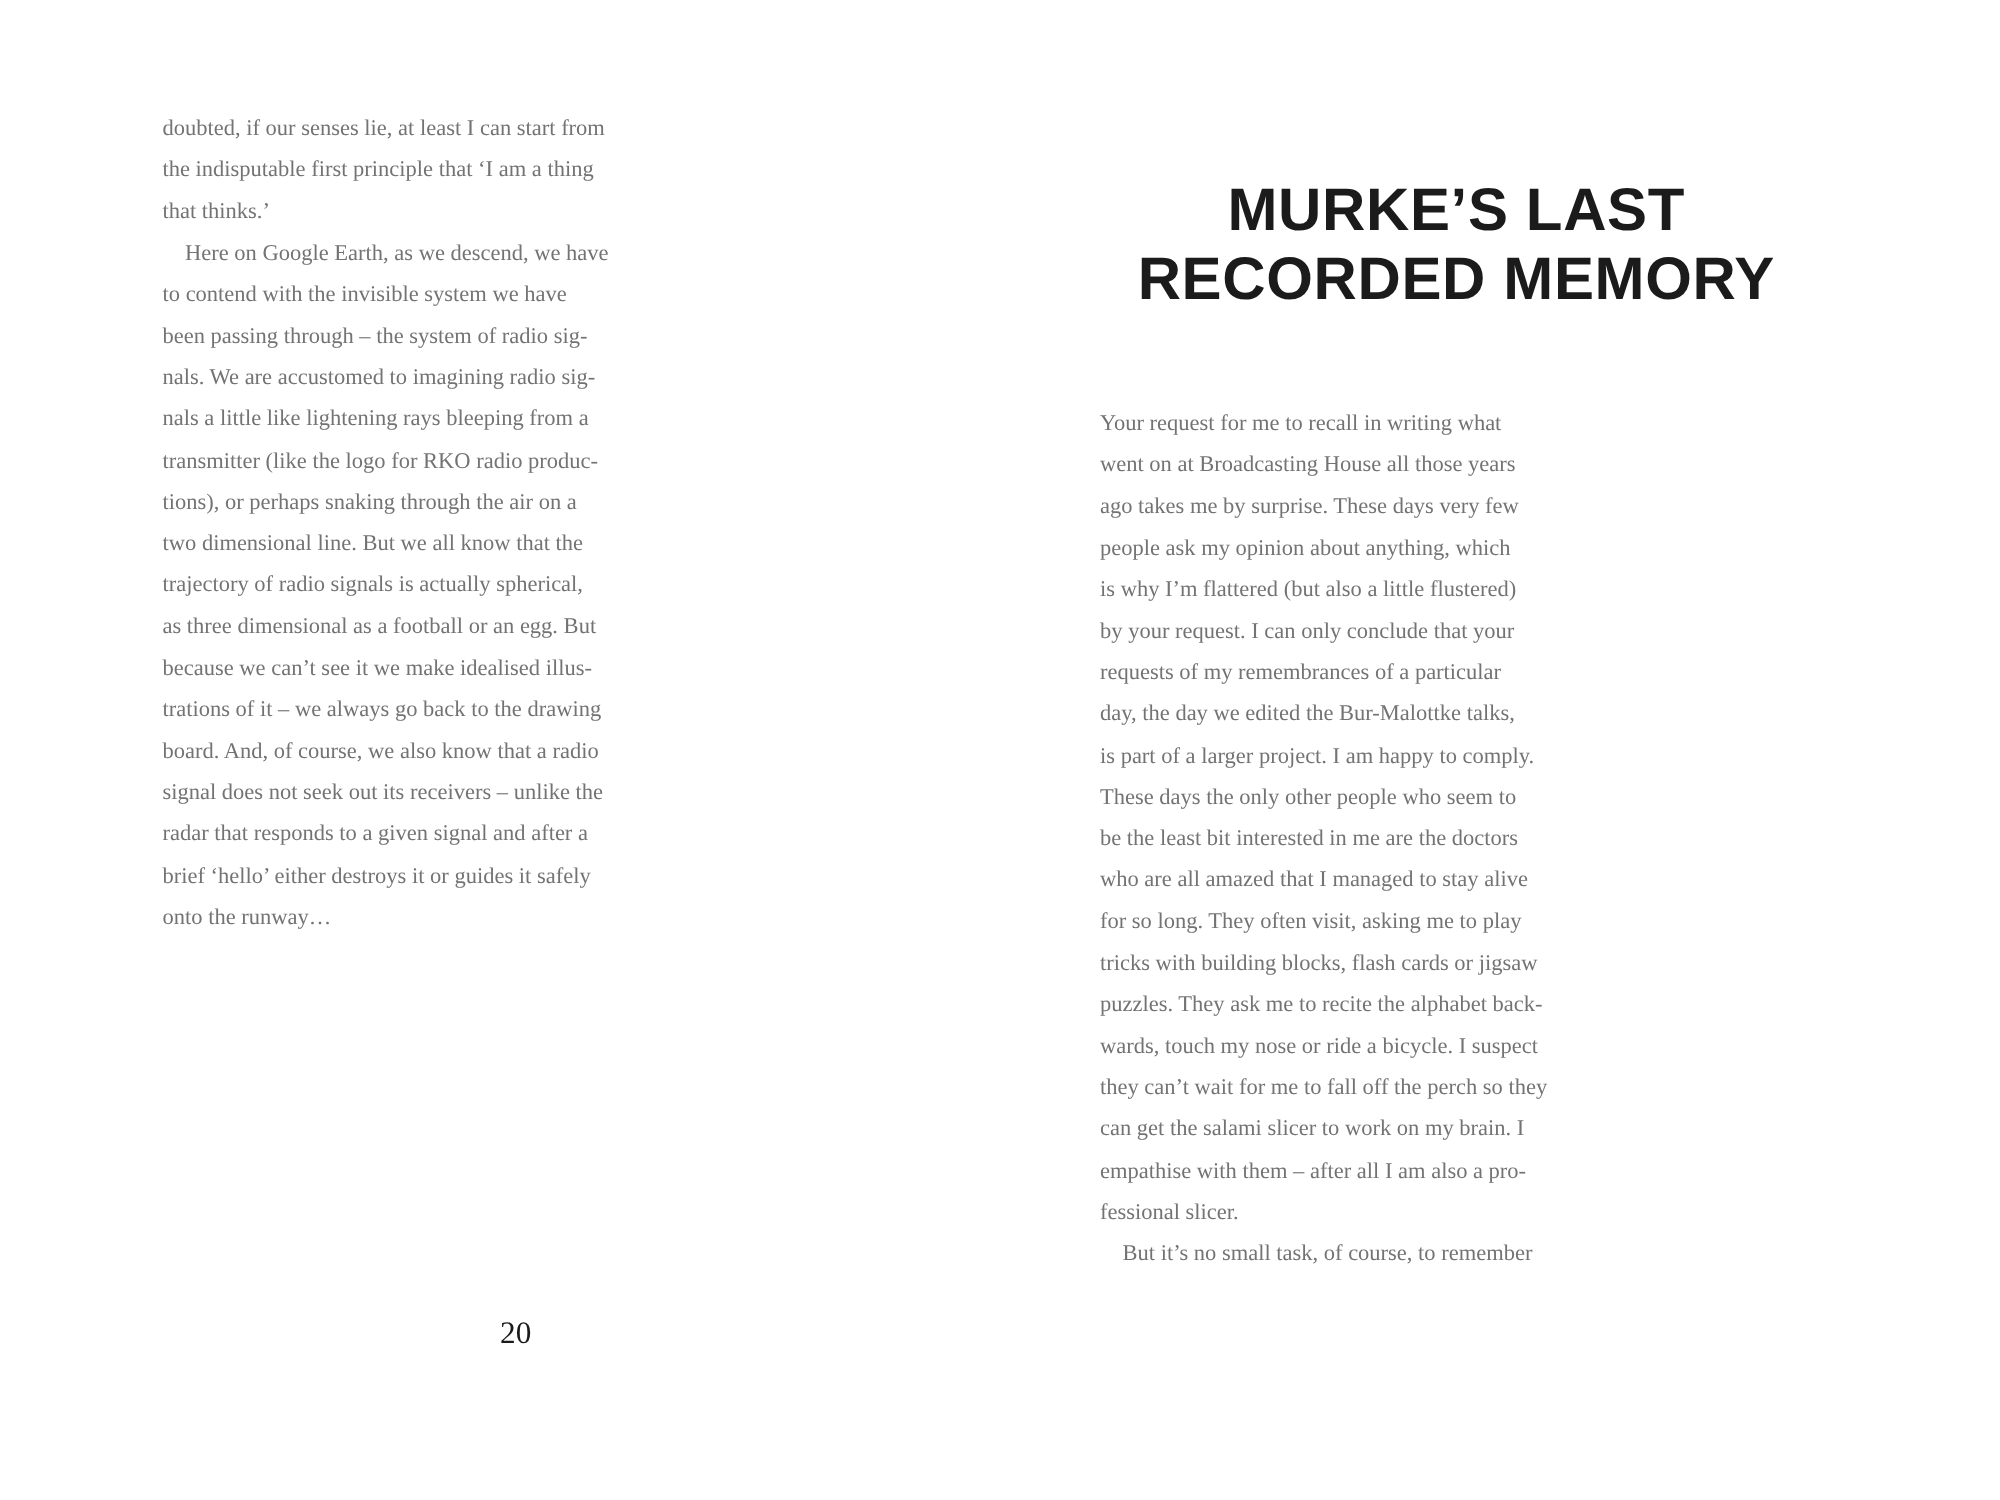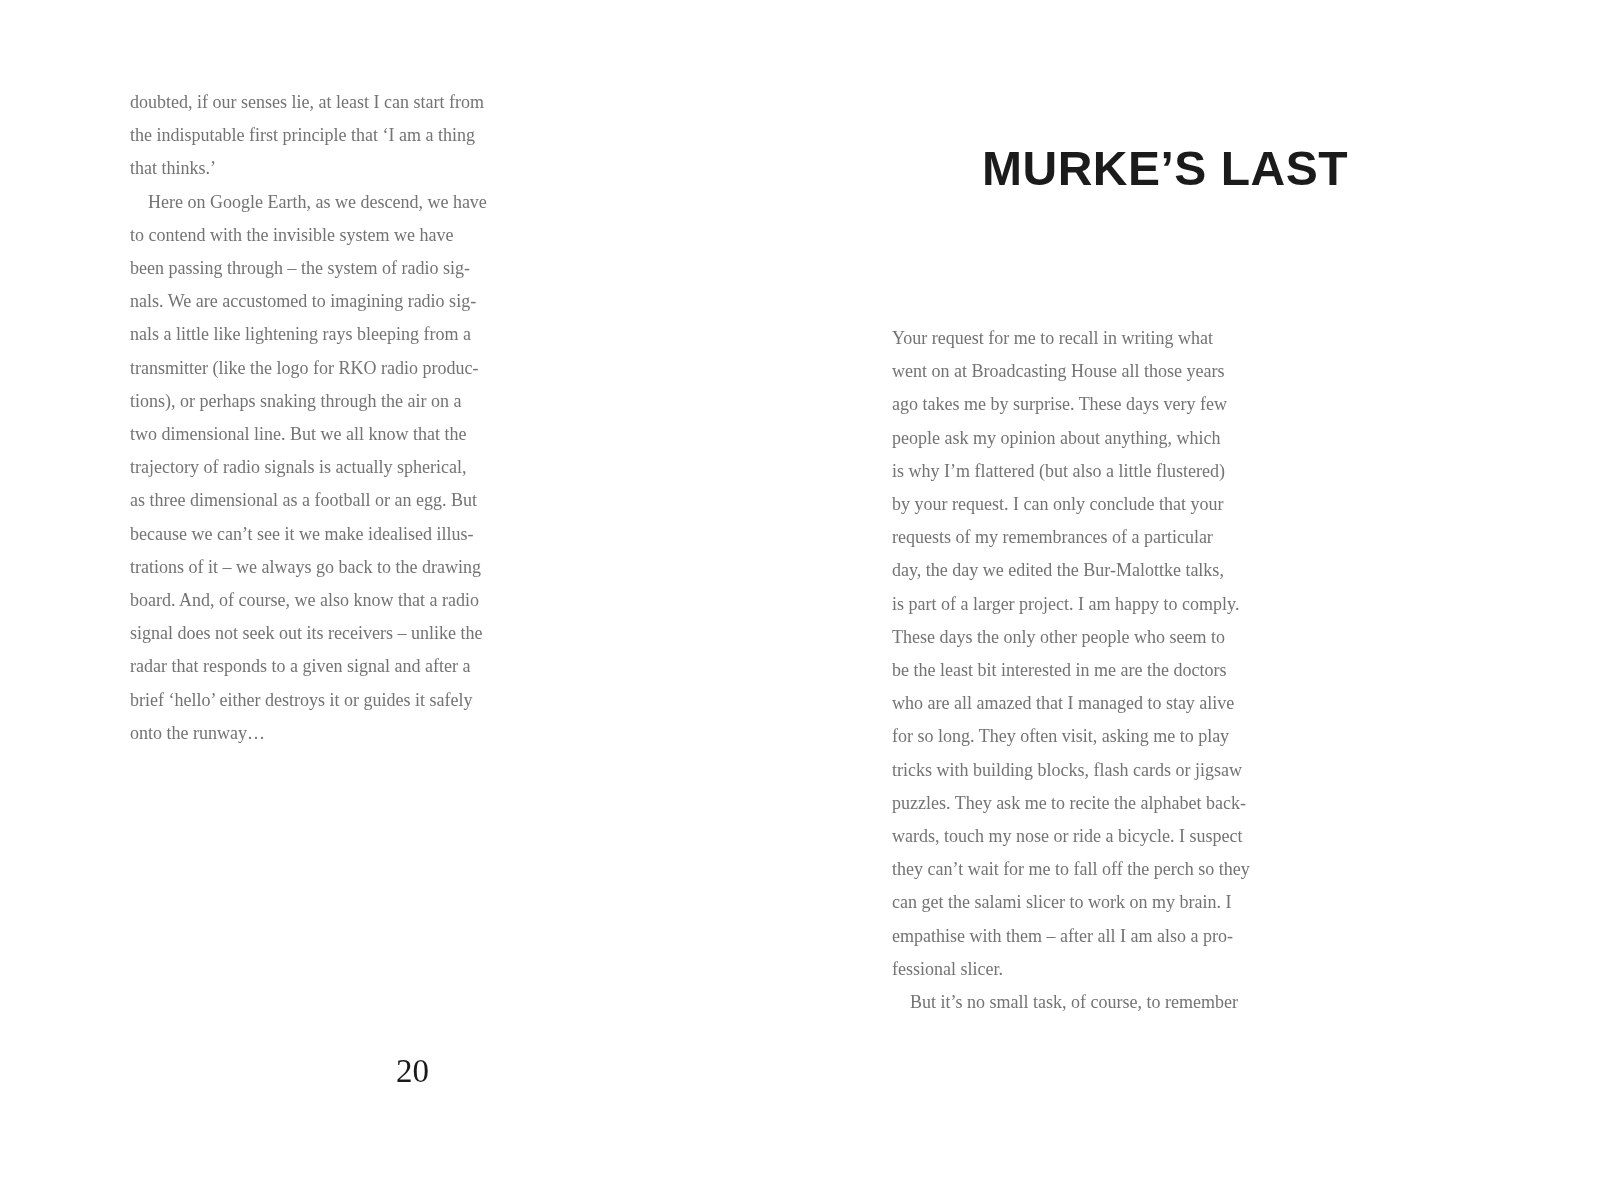--- a/index.html
+++ b/index.html
@@ -31,21 +31,21 @@
     line-height: 33.2px;
     color: #737373;
     white-space: pre;
   }
   .left-body {
     left: 130px;
     top: 86px;
     width: 565px;
   }
   .right-body {
-    left: 92px;   
+    left: 80px;   
     top: 322px;
     width: 570px;
   }
   .chapter-heading {
     position: absolute;
     left: 55px;
     top: 141px;
     width: 620px;
     text-align: center;
     font-family: "Liberation Sans", "DejaVu Sans", sans-serif;
@@ -54,38 +54,39 @@
     line-height: 55px;
     letter-spacing: 0.5px;
     color: #1b1b1b;
   }
   .page-number {
     position: absolute;
     top: 1053px;
     width: 565px;
     text-align: center;
     font-family: "Liberation Serif", "DejaVu Serif", serif;
-    font-size: 33px;
+    font-size: 25px;
     color: #1a1a1a;
   }
   .page-left .page-number  { left: 130px; }
   .page-right .page-number { left: 80px; }
 
   .text-line { min-height: 33.2px; }
 </style>
 </head>
 <body>
 
 <div class="spread">
 
   <div class="page page-left">
     <div class="body-text left-body"><div class="text-line">doubted, if our senses lie, at least I can start from</div><div class="text-line">the indisputable first principle that ‘I am a thing</div><div class="text-line">that thinks.’</div><div class="text-line"> Here on Google Earth, as we descend, we have</div><div class="text-line">to contend with the invisible system we have</div><div class="text-line">been passing through – the system of radio sig-</div><div class="text-line">nals. We are accustomed to imagining radio sig-</div><div class="text-line">nals a little like lightening rays bleeping from a</div><div class="text-line">transmitter (like the logo for RKO radio produc-</div><div class="text-line">tions), or perhaps snaking through the air on a</div><div class="text-line">two dimensional line. But we all know that the</div><div class="text-line">trajectory of radio signals is actually spherical,</div><div class="text-line">as three dimensional as a football or an egg. But</div><div class="text-line">because we can’t see it we make idealised illus-</div><div class="text-line">trations of it – we always go back to the drawing</div><div class="text-line">board. And, of course, we also know that a radio</div><div class="text-line">signal does not seek out its receivers – unlike the</div><div class="text-line">radar that responds to a given signal and after a</div><div class="text-line">brief ‘hello’ either destroys it or guides it safely</div><div class="text-line">onto the runway…</div></div>
     <div class="page-number">20</div>
   </div>
 
   <div class="page page-right">
     <div class="chapter-heading">
         <div class="text-line">MURKE’S LAST</div>
+        <div class="text-line">RECORDED MEMORY</div>
       </div>
     <div class="body-text right-body"><div class="text-line">Your request for me to recall in writing what</div><div class="text-line">went on at Broadcasting House all those years</div><div class="text-line">ago takes me by surprise. These days very few</div><div class="text-line">people ask my opinion about anything, which</div><div class="text-line">is why I’m flattered (but also a little flustered)</div><div class="text-line">by your request. I can only conclude that your</div><div class="text-line">requests of my remembrances of a particular</div><div class="text-line">day, the day we edited the Bur-Malottke talks,</div><div class="text-line">is part of a larger project. I am happy to comply.</div><div class="text-line">These days the only other people who seem to</div><div class="text-line">be the least bit interested in me are the doctors</div><div class="text-line">who are all amazed that I managed to stay alive</div><div class="text-line">for so long. They often visit, asking me to play</div><div class="text-line">tricks with building blocks, flash cards or jigsaw</div><div class="text-line">puzzles. They ask me to recite the alphabet back-</div><div class="text-line">wards, touch my nose or ride a bicycle. I suspect</div><div class="text-line">they can’t wait for me to fall off the perch so they</div><div class="text-line">can get the salami slicer to work on my brain. I</div><div class="text-line">empathise with them – after all I am also a pro-</div><div class="text-line">fessional slicer.</div><div class="text-line"> But it’s no small task, of course, to remember</div></div>
   </div>
 
 </div>
 
 </body></html>

